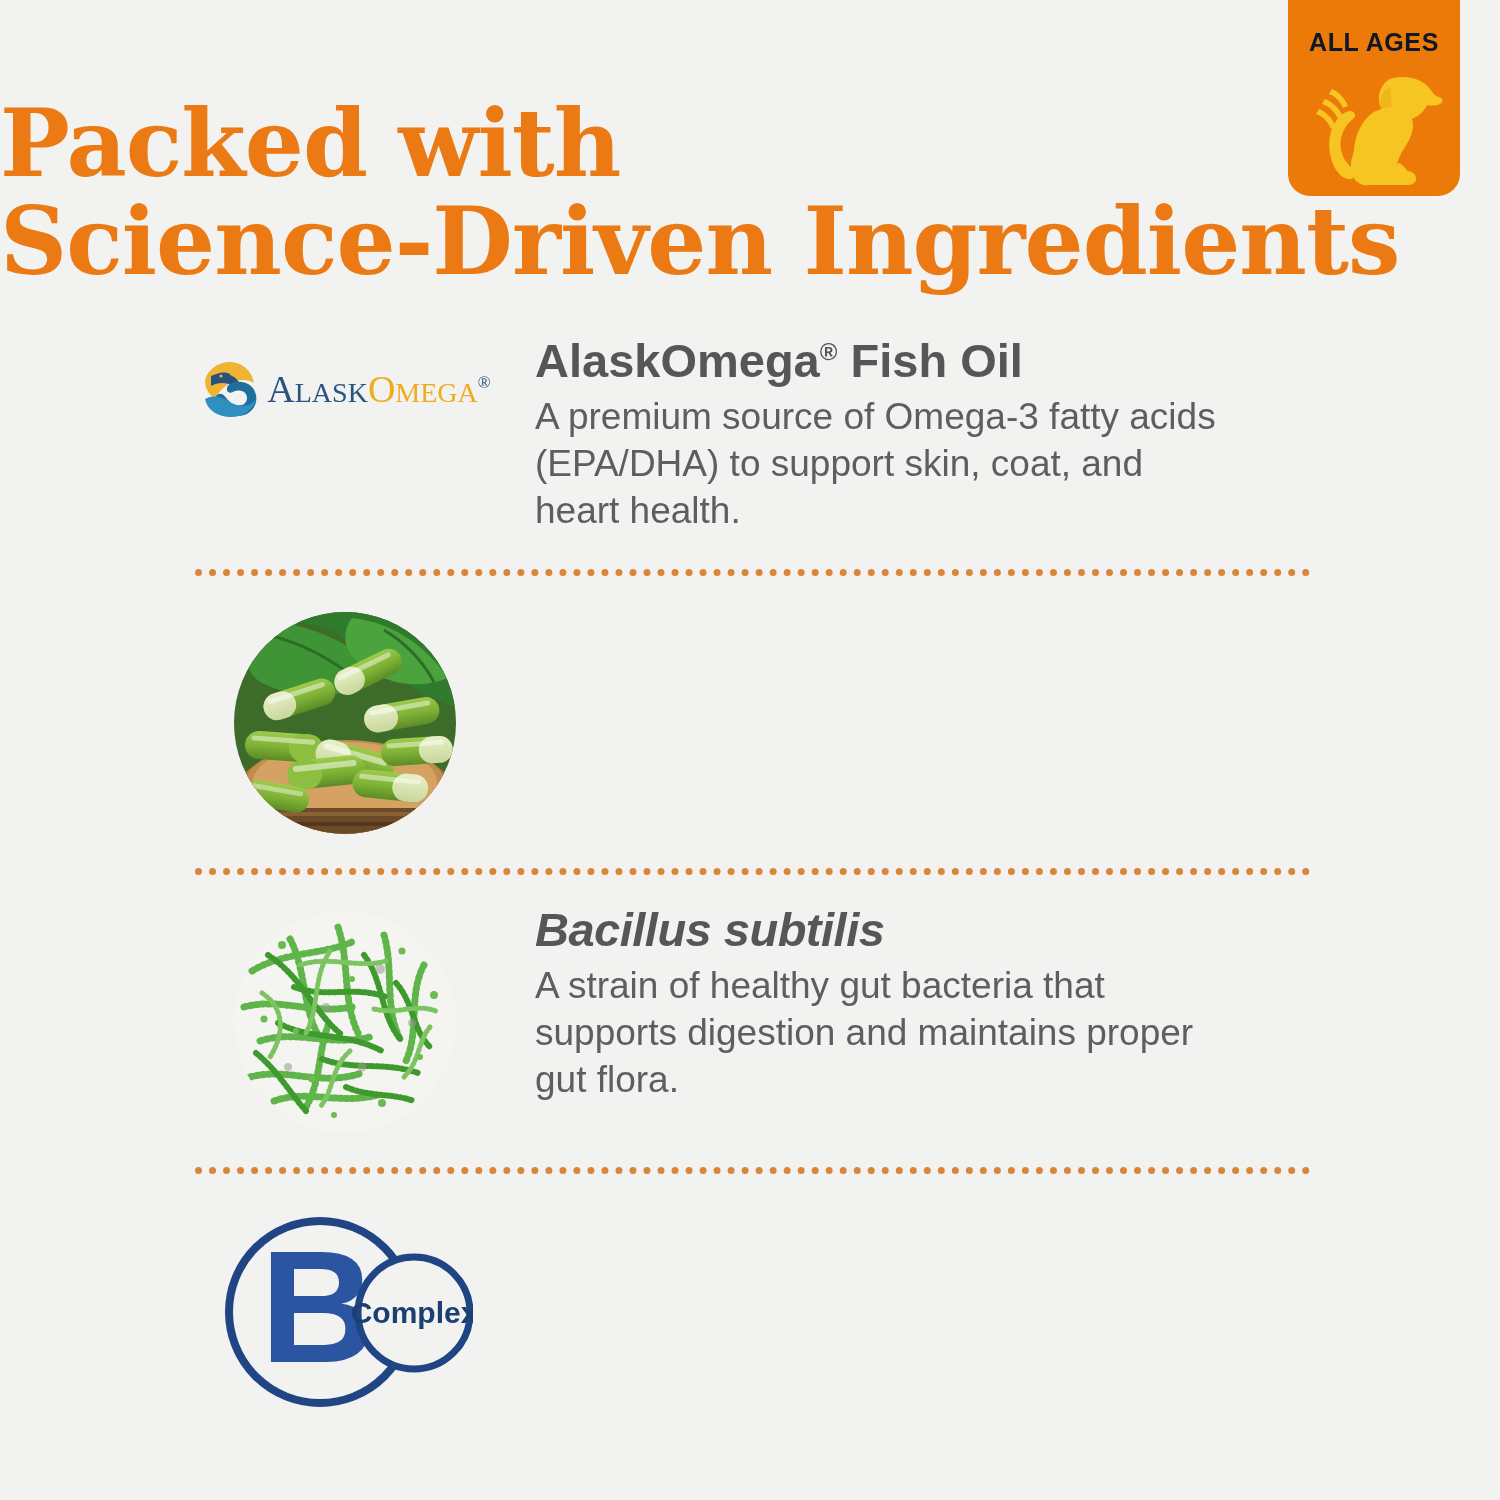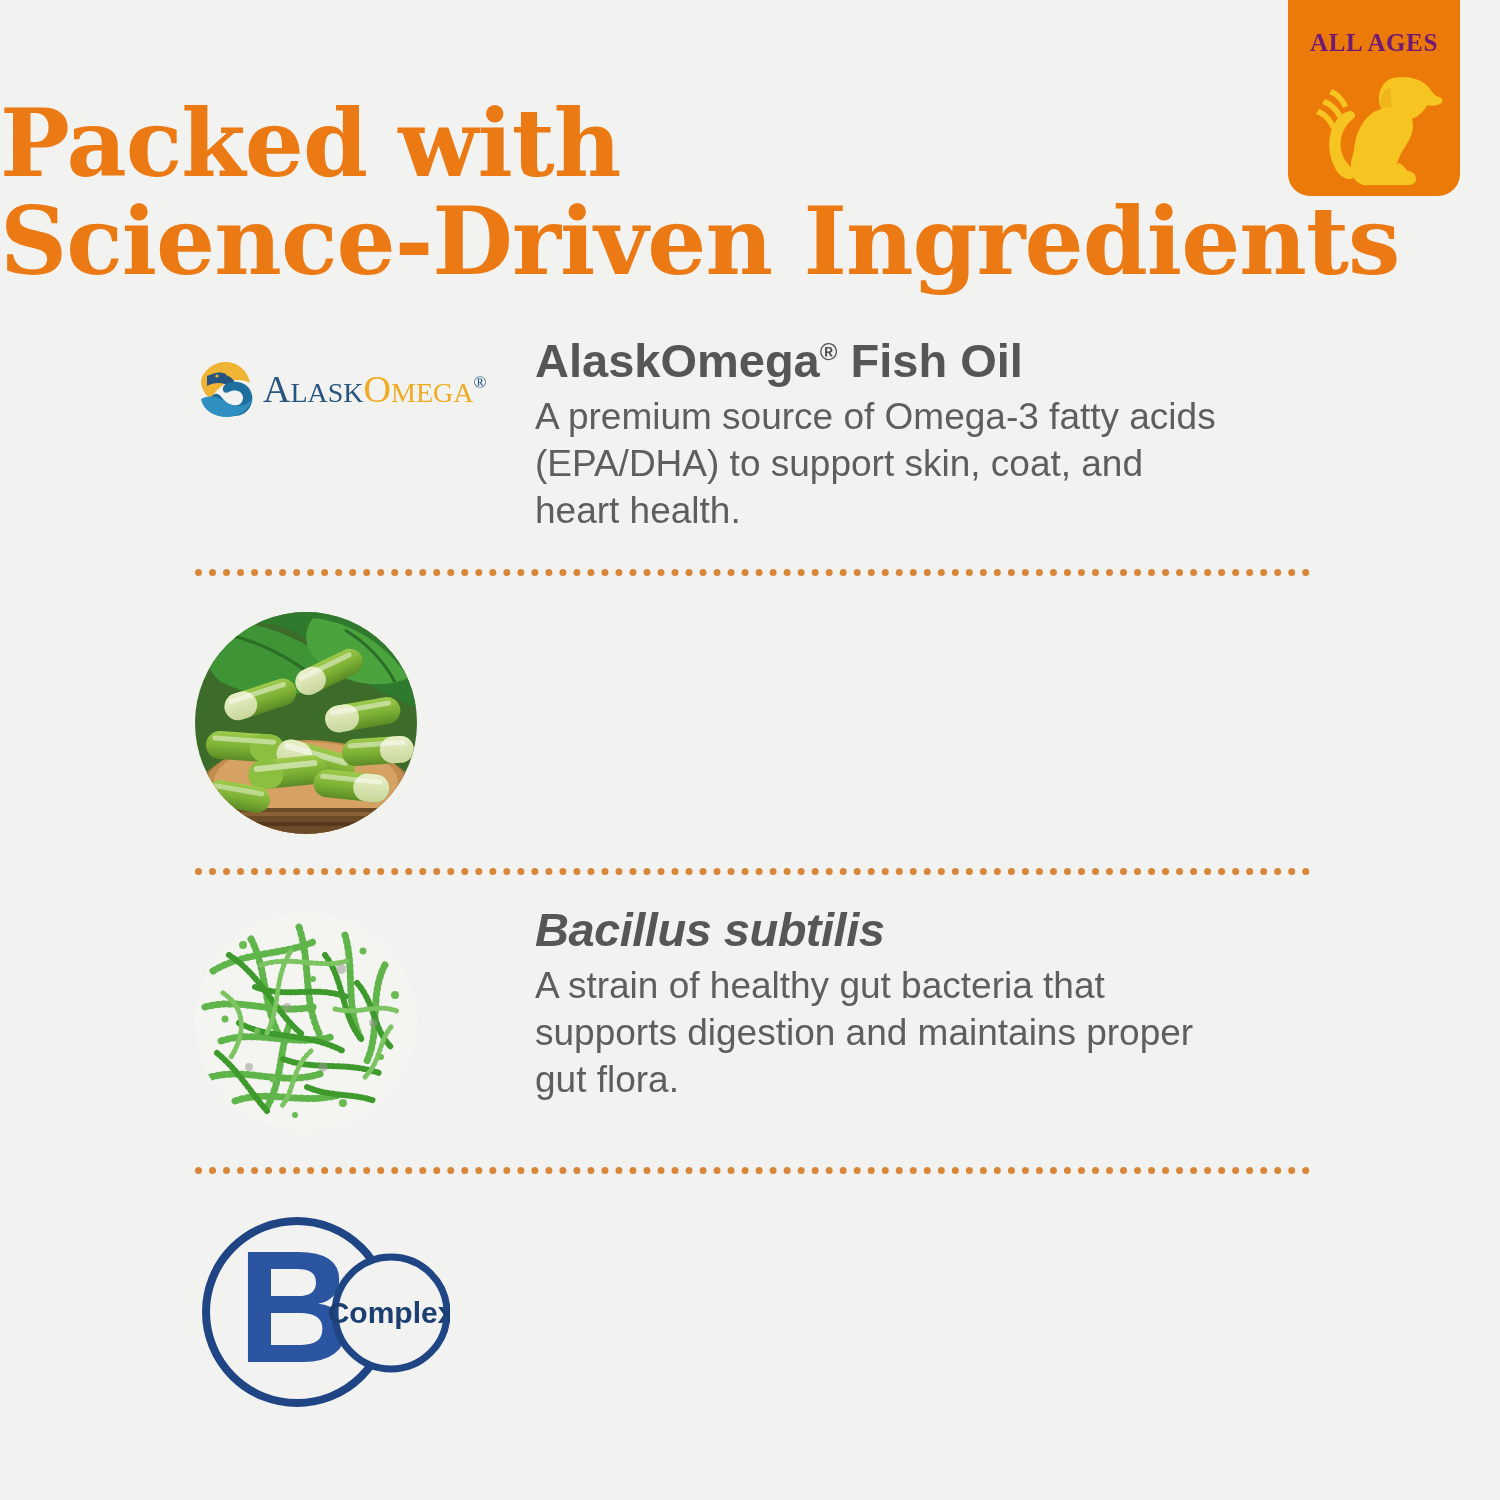--- a/index.html
+++ b/index.html
@@ -23,28 +23,27 @@
     width: 172px;
     height: 196px;
     background: #ec7a08;
     border-radius: 0 0 22px 22px;
     box-sizing: border-box;
     display: flex;
     flex-direction: column;
     align-items: center;
   }
   .badge-label {
-    color: #701a75;
+    color: #0f172a;
     font-size: 25px;
     font-weight: bold;
     letter-spacing: 0.6px;
     margin-top: 30px;
     line-height: 1;
     white-space: nowrap;
-    font-family: Liberation Serif, serif;
   }
   .badge-dog {
     position: absolute;
     top: 68px;
     left: 50%;
     transform: translateX(-50%);
     width: 150px;
     height: 122px;
   }
 
@@ -75,20 +74,21 @@
   .row {
     display: flex;
     align-items: flex-start;
     box-sizing: border-box;
   }
   .row-media {
     width: 300px;
     flex: 0 0 300px;
     display: flex;
     align-items: center;
+    justify-content: center;
     box-sizing: border-box;
     padding-top: 6px;
   }
   .row-body {
     flex: 1 1 auto;
     padding-left: 40px;
     box-sizing: border-box;
   }
   .row-title {
     color: #565656;

